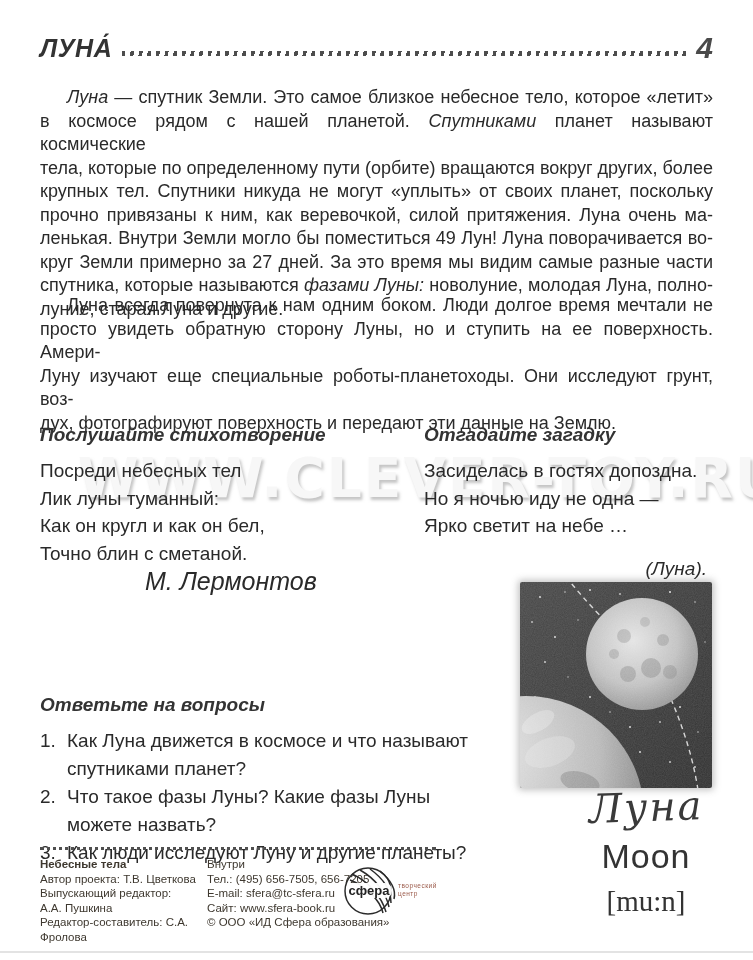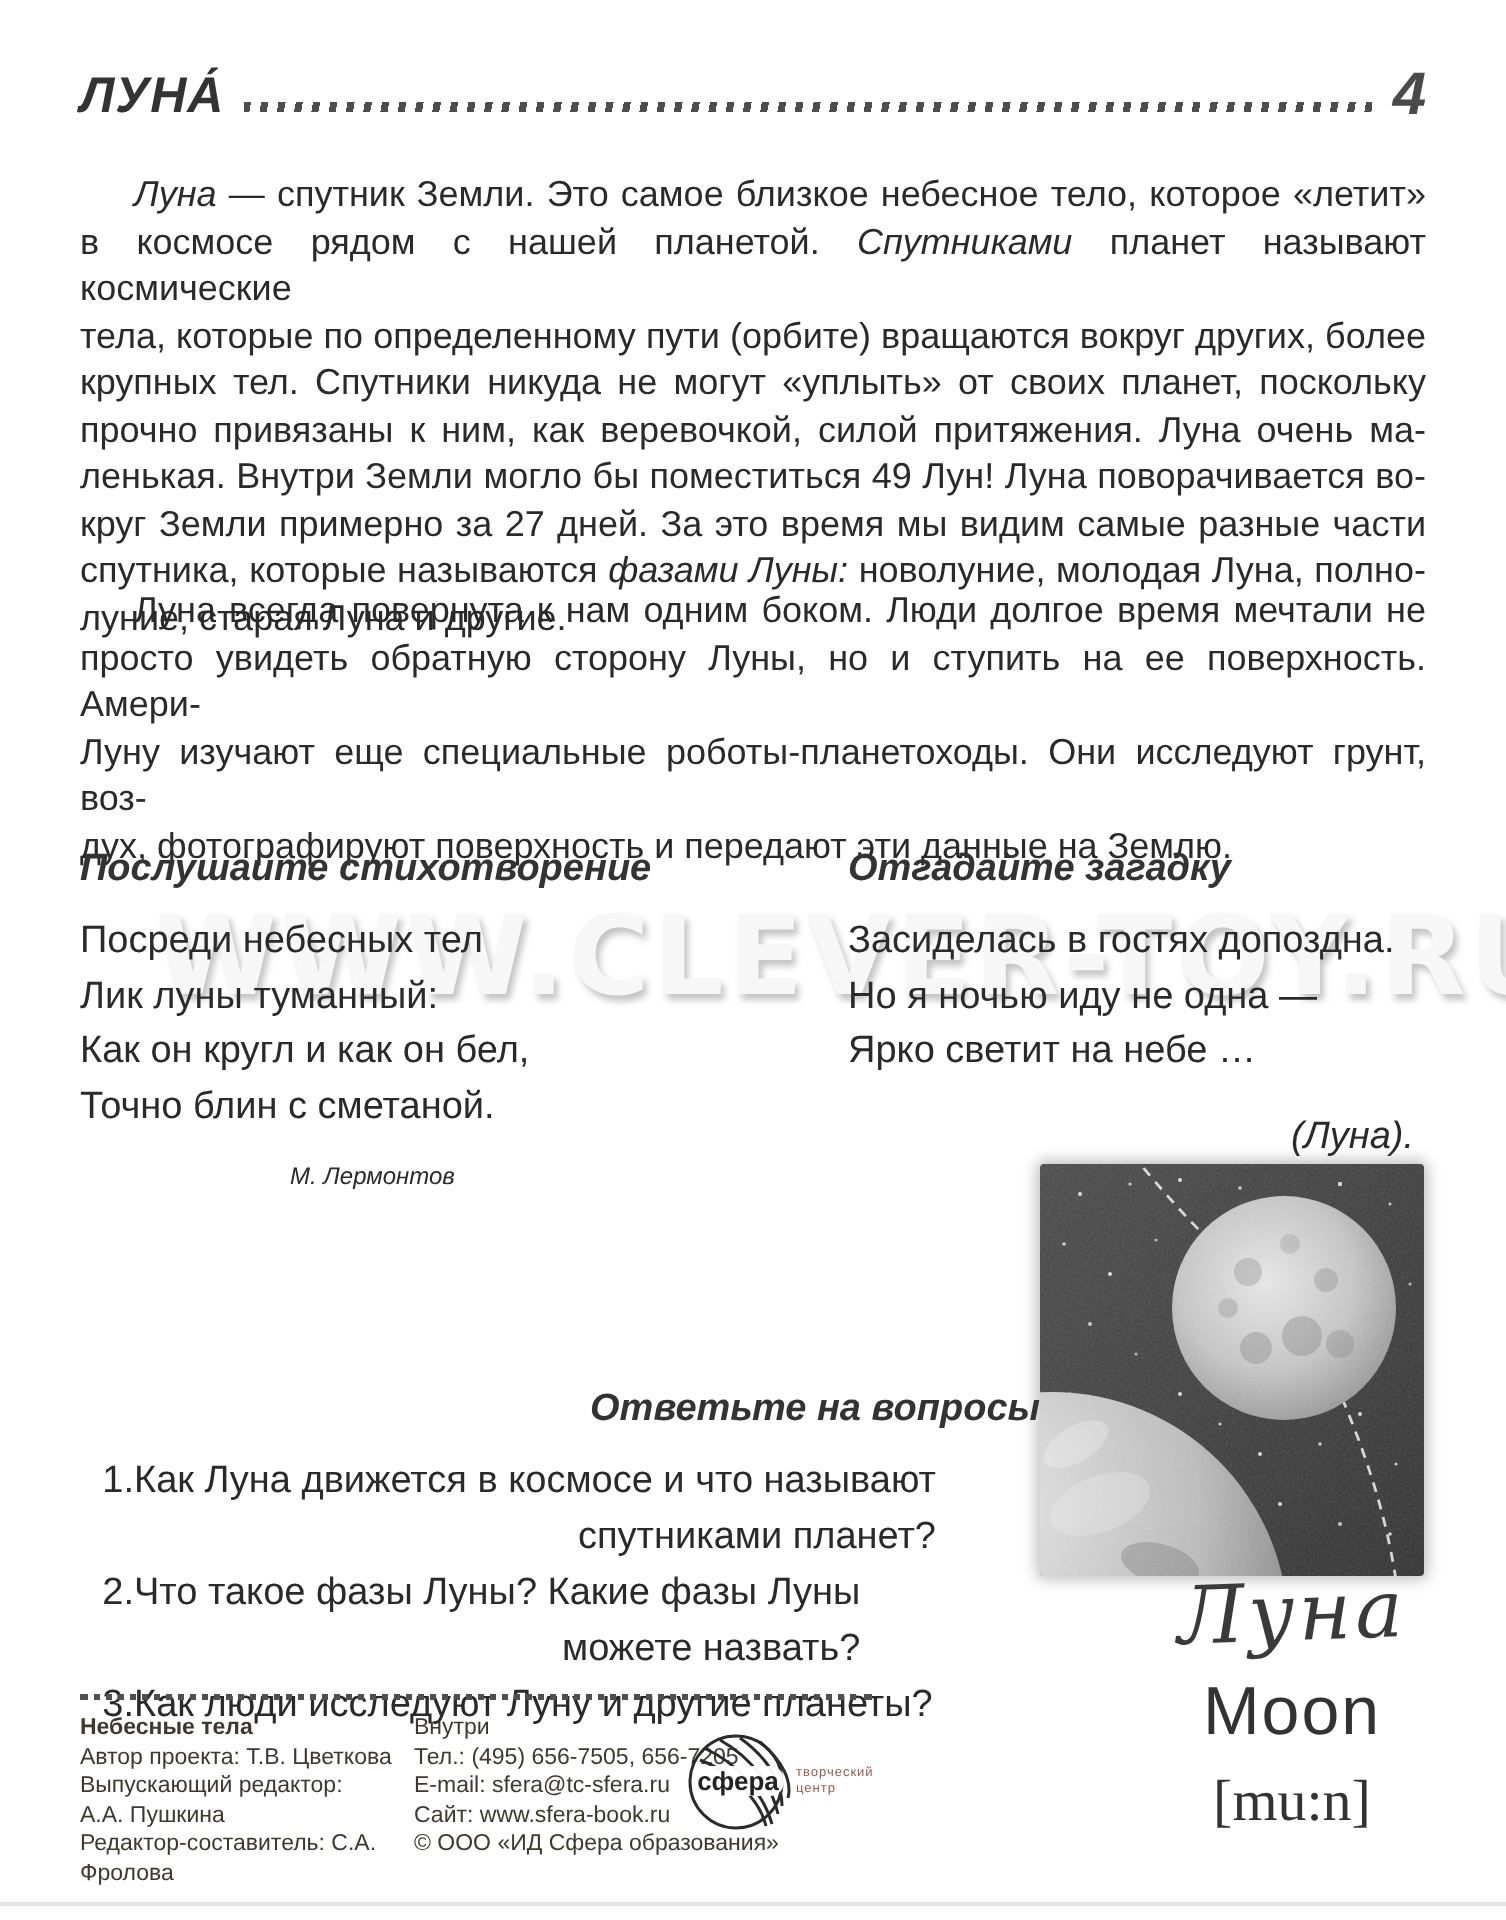--- a/index.html
+++ b/index.html
@@ -32,30 +32,30 @@
   .para .tline.last { text-align-last:left; }
   .para .tline.first { padding-left:27px; }
   .it { font-style:italic; }
 
   
   .poem-col { left:40px; top:424px; width:375px; }
   .riddle-col { left:424px; top:424px; width:295px; }
   .sec-heading { font-size:19px; font-weight:bold; font-style:italic; color:#333; margin-bottom:11px; }
   .verse-line { font-size:19px; line-height:27.5px; }
   .stanza2 { margin-top:13px; }
-  .poem-author { font-style:italic; font-size:12px; margin-top:14px; padding-left:105px; }
+  .poem-author { font-style:italic; font-size:25px; padding-left:105px; }
   .riddle-answer { font-style:italic; font-size:19px; text-align:right; padding-right:12px; margin-top:18px; }
 
   
   .moon-photo { left:520px; top:582px; width:192px; height:206px;
     border-radius:2px; box-shadow:0 0 7px 2px rgba(120,120,120,.45); overflow:hidden; }
   .moon-photo svg { display:block; }
 
   
-  .questions { left:40px; top:694px; width:480px;text-align:right; }
+  .questions { left:40px; top:694px; width:480px; }
   .q-item { display:flex; font-size:19px; line-height:28px; }
   .q-num { width:27px; flex:none; }
   .q-text { white-space:pre-line; }
 
   
   .vocab { left:575px; top:784px; width:142px; text-align:center; }
   .vocab-ru { font-family:"DejaVu Serif", serif; font-style:italic; font-size:40px; color:#3a3a3a;
     transform:rotate(-2deg); letter-spacing:2px; }
   .vocab-en { font-size:34px; color:#333; margin-top:7px; letter-spacing:1px; }
   .vocab-tr { font-family:"Liberation Serif", serif; font-size:29px; color:#333; margin-top:9px; }

